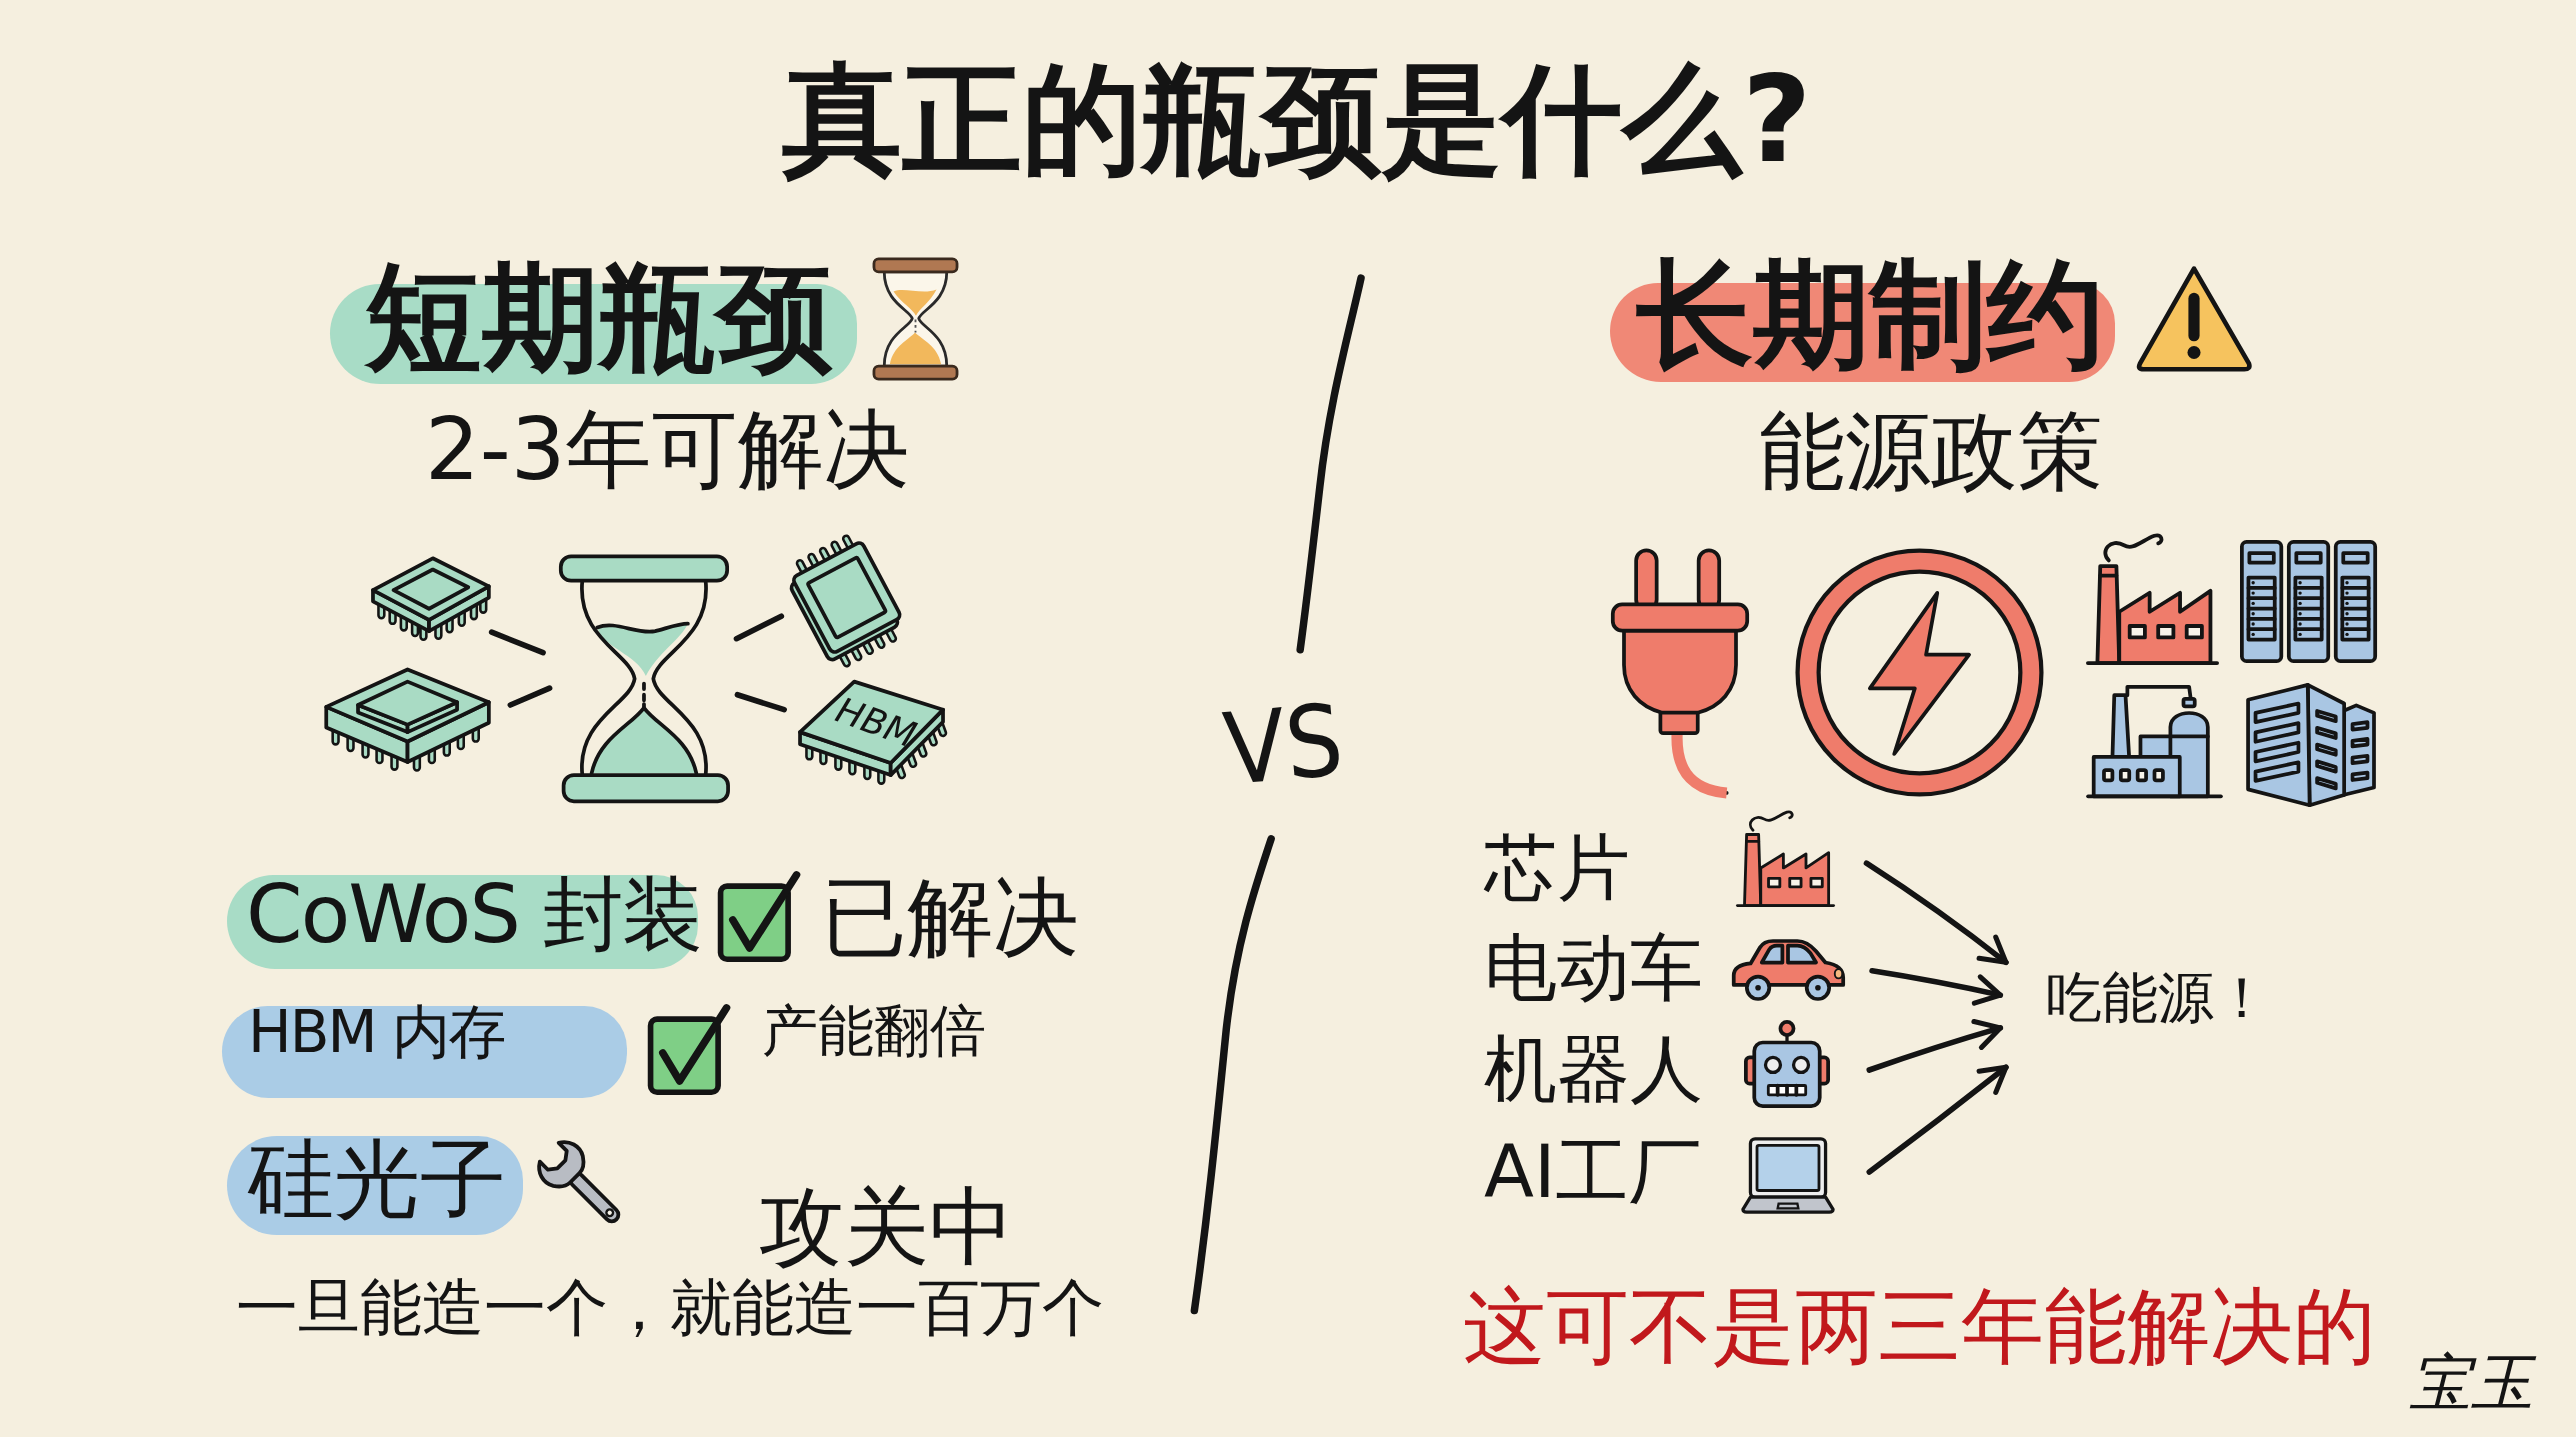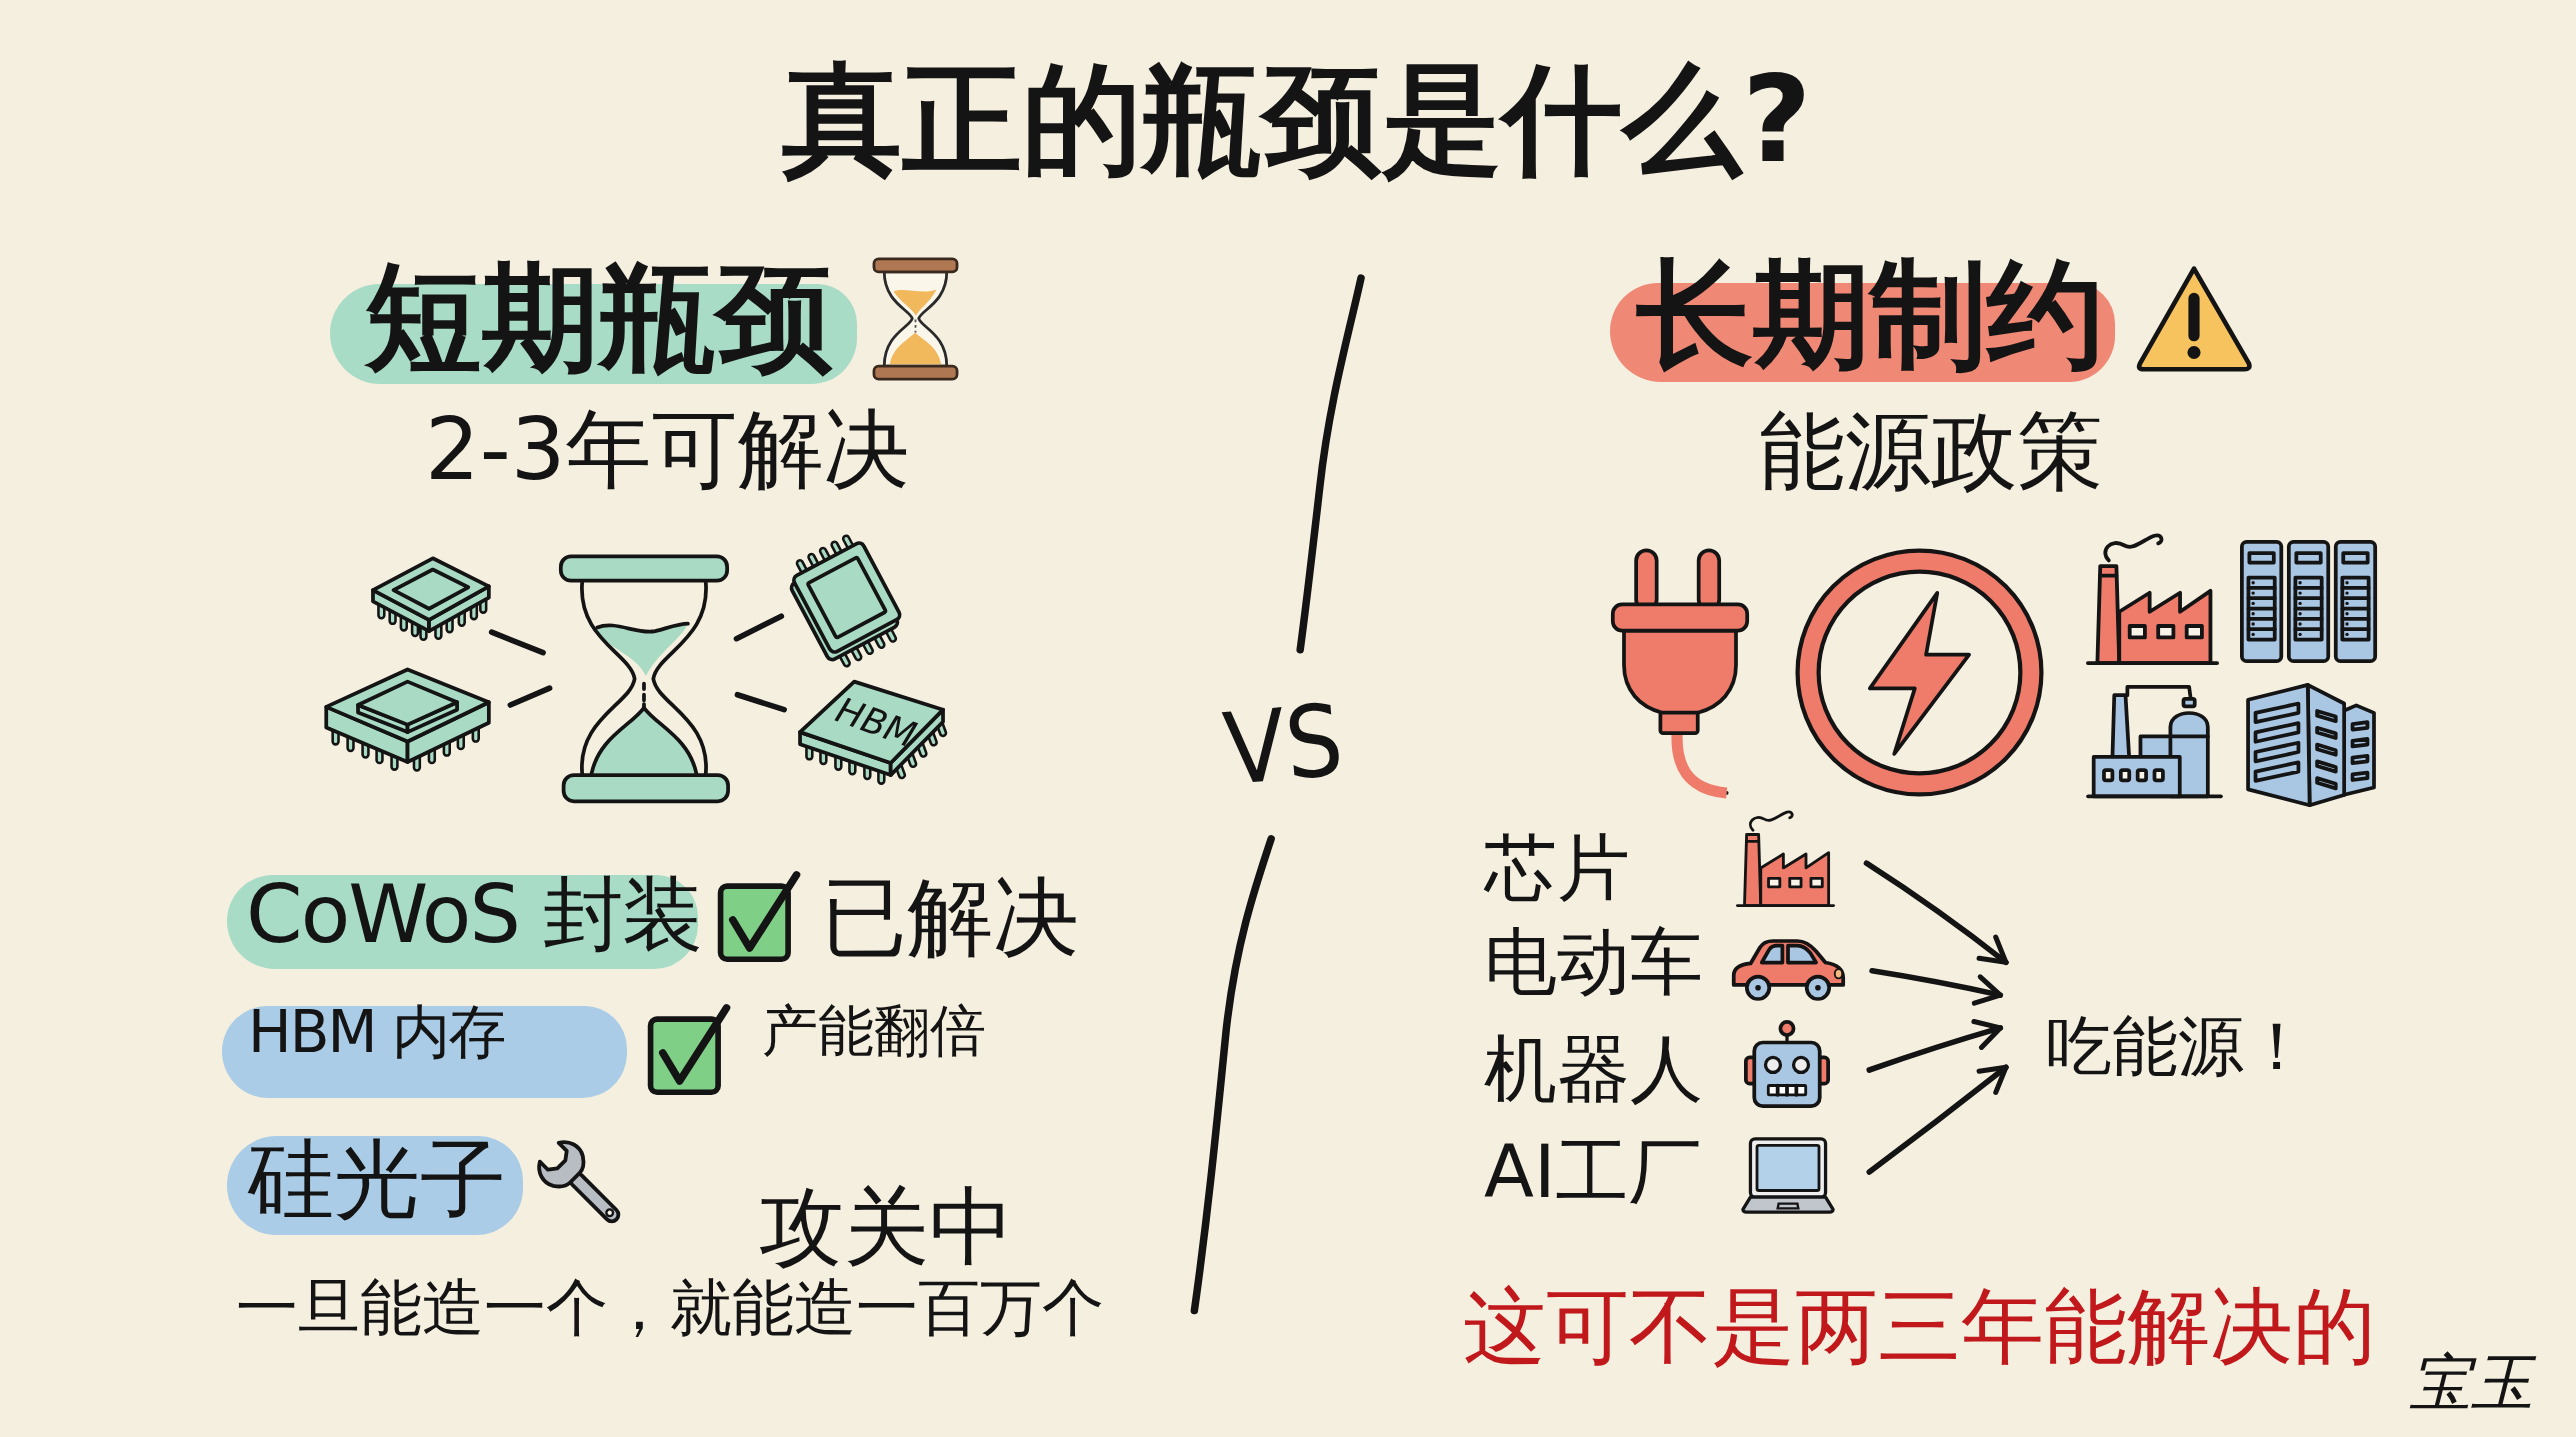--- a/index.html
+++ b/index.html
@@ -259,21 +259,21 @@
         <path class="fn o" d="M24,32 C14,22 26,8 40,16 C50,22 60,10 72,6 C80,4 82,12 76,14" stroke-width="3.5"></path>
         <path class="fr o" d="M12,140 L15,38 L32,38 L35,140 Z" stroke-width="4"></path>
         <path class="fn o" d="M15,48 L32,48" stroke-width="3.5"></path>
         <path class="fr o" d="M35,140 L35,86 L67,66 L67,86 L99,66 L99,86 L131,64 L131,140 Z" stroke-width="4"></path>
         <rect class="fw o" x="46" y="101" width="16" height="12" stroke-width="3.5"></rect>
         <rect class="fw o" x="76" y="101" width="16" height="12" stroke-width="3.5"></rect>
         <rect class="fw o" x="106" y="101" width="16" height="12" stroke-width="3.5"></rect>
         <path class="o" d="M2,140 L138,140" stroke-width="5"></path>
       </svg>
 
-      <div class="t" style="left:1484px;top:931px;font-size:73px;font-family:Liberation Mono, monospace;">电动车</div>
+      <div class="t" style="left:1484px;top:931px;font-size:73px;">电动车</div>
       <svg class="ico" style="left:1730px;top:938px;" width="116" height="64" viewBox="0 0 124 68">
         <path class="fr o" d="M4,50 L4,40 C4,32 12,28 22,27 L32,10 C35,5 40,3 46,3 L72,3 C80,3 86,7 92,14 L102,26 C114,28 121,33 121,42 L121,50 Z" stroke-width="3.5"></path>
         <path class="fb o" d="M34,26 L42,12 C44,9 46,8 50,8 L56,8 L56,26 Z" stroke-width="3"></path>
         <path class="fb o" d="M62,8 L72,8 C78,8 82,11 86,16 L92,26 L62,26 Z" stroke-width="3"></path>
         <ellipse cx="116" cy="38" rx="4" ry="5" fill="#f5b880" stroke="#141414" stroke-width="2"></ellipse>
         <circle class="fb o" cx="30" cy="53" r="12" stroke-width="3.5"></circle>
           <circle class="fk" cx="30" cy="53" r="3"></circle>
         <circle class="fb o" cx="94" cy="53" r="12" stroke-width="3.5"></circle>
           <circle class="fk" cx="94" cy="53" r="3"></circle>
       </svg>
@@ -293,19 +293,19 @@
 
       <div class="t" style="left:1484px;top:1135px;font-size:73px;">AI工厂</div>
       <svg class="ico" style="left:1741px;top:1137px;" width="94" height="77" viewBox="0 0 100 82">
         <rect x="10" y="2" width="80" height="62" rx="5" fill="#eeeeee" stroke="#141414" stroke-width="3.5"></rect>
         <rect x="17" y="9" width="66" height="48" rx="2" fill="#b4d1ea" stroke="#141414" stroke-width="3"></rect>
         <path d="M10,64 L90,64 L98,77 C98,79 96,80 94,80 L6,80 C4,80 2,79 2,77 Z" fill="#c1c5cc" stroke="#141414" stroke-width="3.5" stroke-linejoin="round"></path>
         <path d="M40,71 L60,71 L61,76 L39,76 Z" fill="none" stroke="#141414" stroke-width="2.5"></path>
       </svg>
     </div>
 
-    <div class="t" style="left:2046px;top:1014px;font-size:66px;">吃能源！</div>
+    <div class="t" style="left:2046px;top:970px;font-size:56px;">吃能源！</div>
     <div class="t red-text" style="left:1463px;top:1257px;font-size:83px;color:var(--conclusion_red,#c1181c);">这可不是两三年能解决的</div>
   </div>
 
   <div class="t" style="left:2409px;top:1352px;font-size:62px;font-style:italic;">宝玉</div>
 </div>
 
 
 </body></html>

